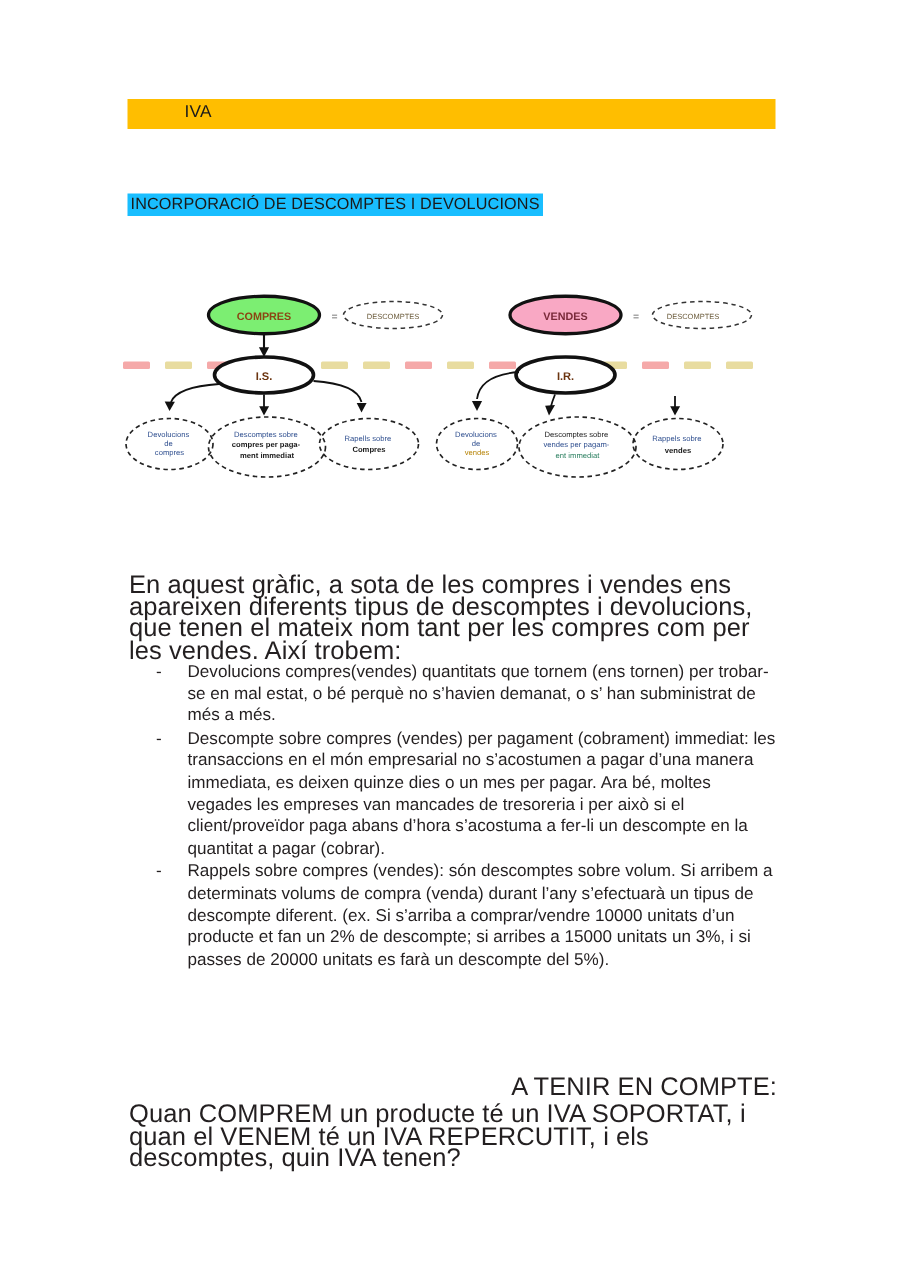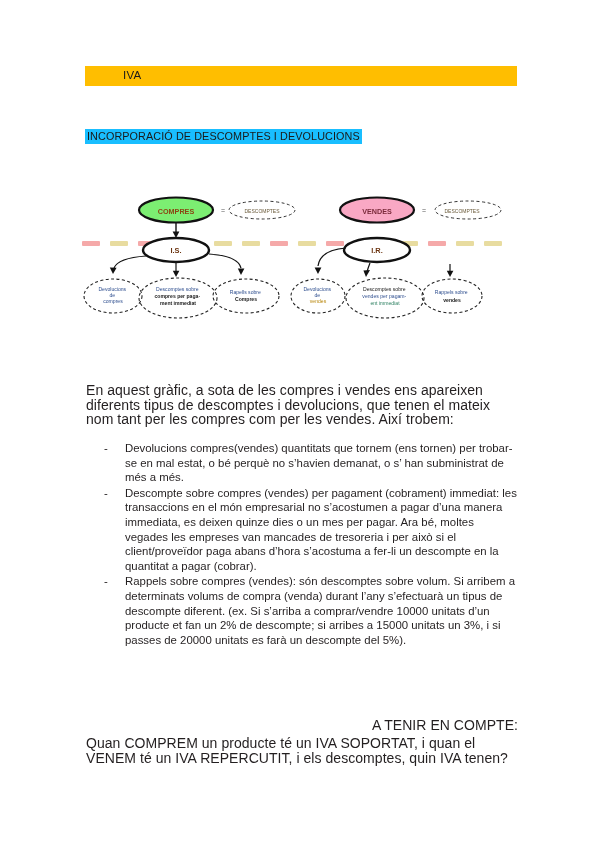--- a/index.html
+++ b/index.html
@@ -60,21 +60,21 @@
     left: 80px;
     top: 186px;
     width: 440px;
     height: 150px;
   }
   .diagram svg { display: block; }
 
   
   .body-text {
     position: absolute;
-    font-size: 14px;
+    font-size: 17px;
     line-height: 14.6px;
     color: #231f20;
     letter-spacing: 0.05px;
   }
   #intro-para {
     left: 86px;
     top: 383px;
     width: 432px;
   }
 

